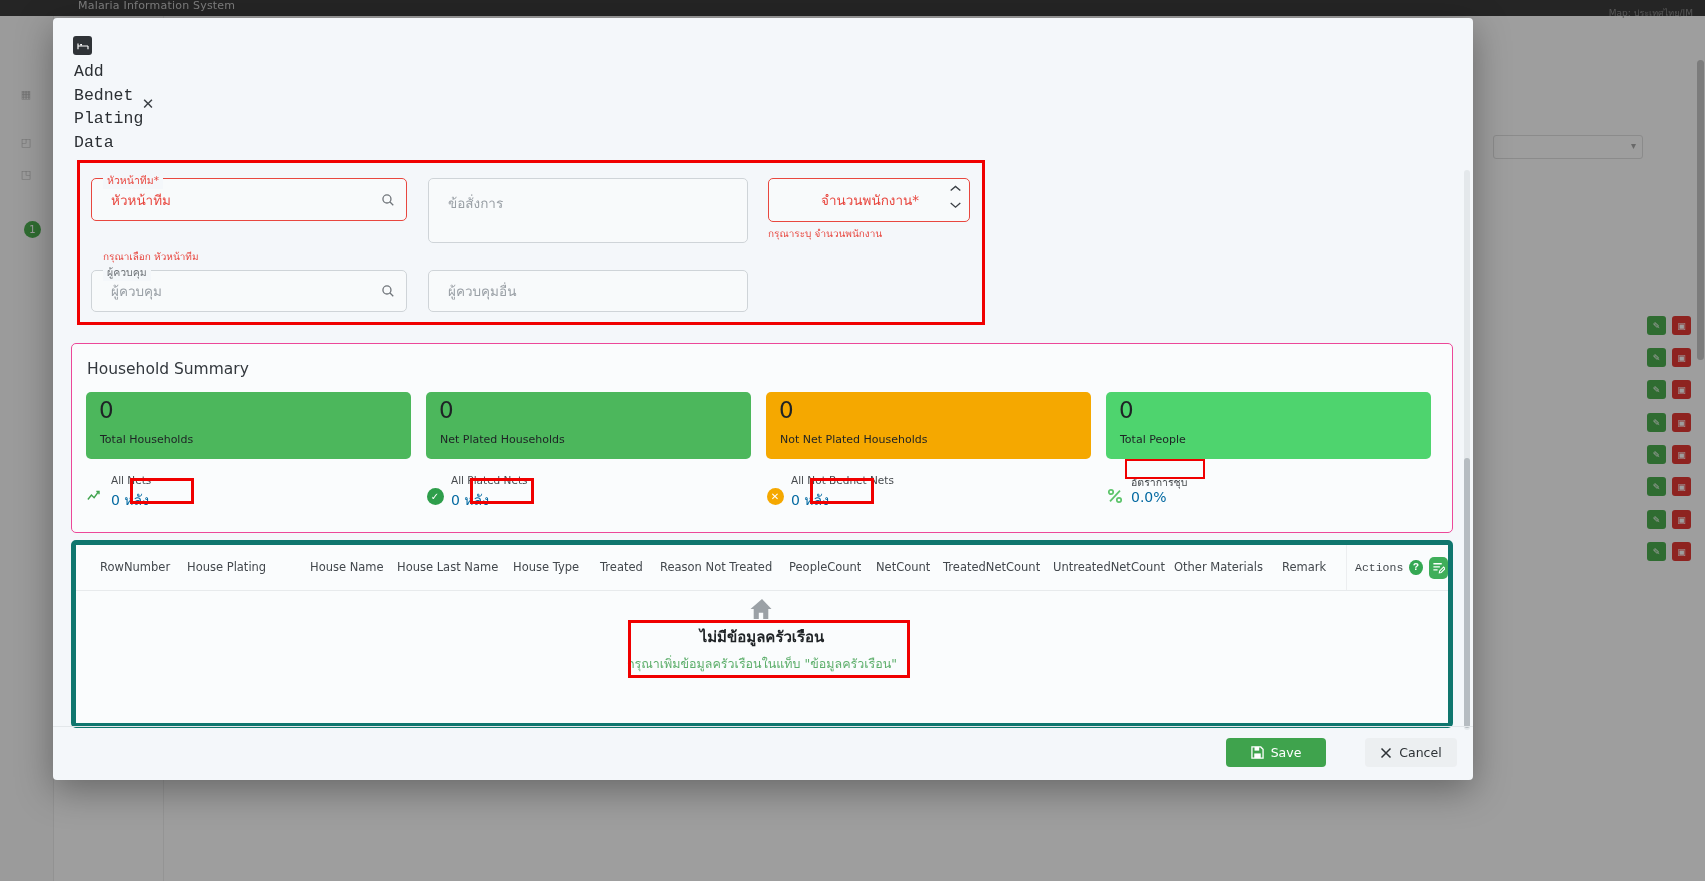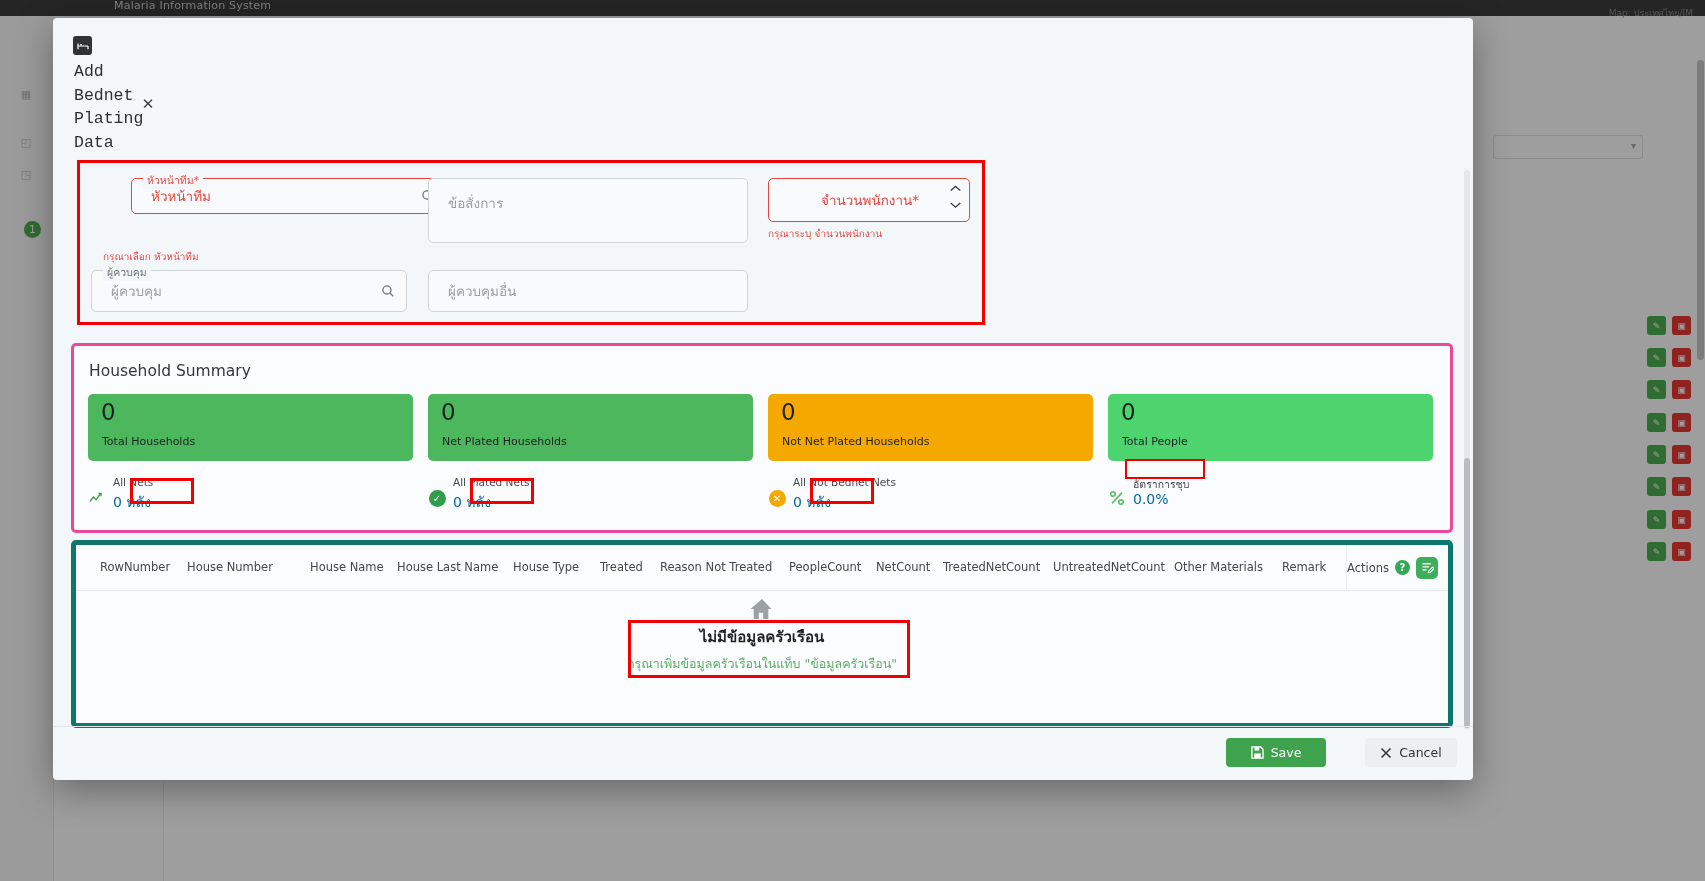--- a/index.html
+++ b/index.html
@@ -15,21 +15,21 @@
   .page-bg {
     position: absolute; inset: 0;
     background: #ffffff;
   }
   .bg-topbar {
     position: absolute; left: 0; top: 0; width: 1705px; height: 16px;
     background: #3d3d3d;
   }
   .bg-topbar-label {
     position: absolute; left: 78px; top: -1px;
-    font-size: 11px; color: #c9c9c9; letter-spacing: .2px; margin-left: 36px;
+    font-size: 11px; color: #c9c9c9; letter-spacing: .2px;
   }
   .bg-top-right {
     position: absolute; right: 12px; top: 6px;
     font-size: 9px; color: #8a8a8a;
   }
   .bg-left-rail {
     position: absolute; left: 0; top: 16px; width: 54px; height: 865px;
     background: #fafafa; border-right: 1px solid #ececec;
   }
   .rail-ico {
@@ -139,21 +139,21 @@
     color: #4a4f54; font-size: 9px; cursor: pointer;
   }
   .helper {
     position: absolute; font-size: 10px; color: #e8473f; white-space: nowrap;
   }
 
   
   .summary {
     position: absolute; left: 18px; top: 325px;
     width: 1382px; height: 190px;
-    background: #fafcfd; border: 3px solid #ec4899; border-radius: 5px;
+    background: #fafcfd; border: 1px solid #ec4899; border-radius: 5px;
   }
   .summary-title {
     position: absolute; left: 15px; top: 16px;
     font-size: 15.5px; color: #33383d;
   }
   .cards { position: absolute; left: 14px; top: 48px; display: flex; gap: 15px; }
   .card {
     width: 325px; height: 67px; border-radius: 5px; position: relative;
   }
   .card-num {
@@ -197,21 +197,21 @@
     position: absolute; left: 0; top: 0; width: 100%; height: 46px;
     border-bottom: 1px solid #e7eaec;
   }
   .th {
     position: absolute; top: 15px;
     font-size: 11.5px; color: #43484d; white-space: nowrap;
   }
   .th-actions-cell {
     position: absolute; right: 0; top: 0; width: 102px; height: 45px;
     background: #fafcfd; border-left: 1px solid #eceef0;
-    display: flex; align-items: center; gap: 6px; 
+    display: flex; align-items: center; gap: 6px; padding-left: 8px; font-family: Liberation Mono, monospace;
   }
   .th-actions-cell .lbl { font-size: 11.5px; color: #43484d; }
   .help-ico {
     width: 15px; height: 15px; border-radius: 50%;
     background: #35a853; color: #fff; font-size: 10px; font-weight: bold;
     display: flex; align-items: center; justify-content: center; cursor: pointer;
   }
   .edit-ico {
     width: 22px; height: 22px; border-radius: 5px;
     background: #3fae5a; color: #fff;
@@ -328,21 +328,21 @@
       <div>Add</div>
       <div>Bednet</div>
       <div>Plating</div>
       <div>Data</div>
     </div>
     <div class="dlg-close">✕</div>
   </div>
 
   <div class="form-zone">
 
-    <div class="fld err" style="left:14px; top:18px; width:316px; height:36px;margin-left:40px;">
+    <div class="fld err" style="left:14px; top:18px; width:316px; height:43px;">
       <span class="fld-legend">หัวหน้าทีม*</span>
       <span class="fld-val">หัวหน้าทีม</span>
       <span class="fld-search">
         <svg width="14" height="14" viewBox="0 0 16 16" fill="none" stroke="#6f7479" stroke-width="1.5">
           <circle cx="6.8" cy="6.8" r="4.6"></circle>
             <path d="M10.3 10.3L14 14"></path>
         </svg>
       </span>
     </div>
     <span class="helper" style="left:26px; top:66px;margin-top:23px;">กรุณาเลือก หัวหน้าทีม</span>
@@ -444,21 +444,21 @@
   </div>
 
   <div class="anno" style="left:77px;  top:460px; width:64px;  height:26px;"></div>
   <div class="anno" style="left:417px; top:460px; width:64px;  height:26px;"></div>
   <div class="anno" style="left:757px; top:460px; width:64px;  height:26px;"></div>
   <div class="anno-thin" style="left:1072px; top:441px; width:80px; height:20px;"></div>
 
   <div class="tbl-card">
     <div class="thead">
       <span class="th" style="left:24px">RowNumber</span>
-      <span class="th" style="left:111px">House Number</span>
+      <span class="th" style="left:111px">House Plating</span>
       <span class="th" style="left:234px">House Name</span>
       <span class="th" style="left:321px">House Last Name</span>
       <span class="th" style="left:437px">House Type</span>
       <span class="th" style="left:524px">Treated</span>
       <span class="th" style="left:584px">Reason Not Treated</span>
       <span class="th" style="left:713px">PeopleCount</span>
       <span class="th" style="left:800px">NetCount</span>
       <span class="th" style="left:867px">TreatedNetCount</span>
       <span class="th" style="left:977px">UntreatedNetCount</span>
       <span class="th" style="left:1098px">Other Materials</span>

